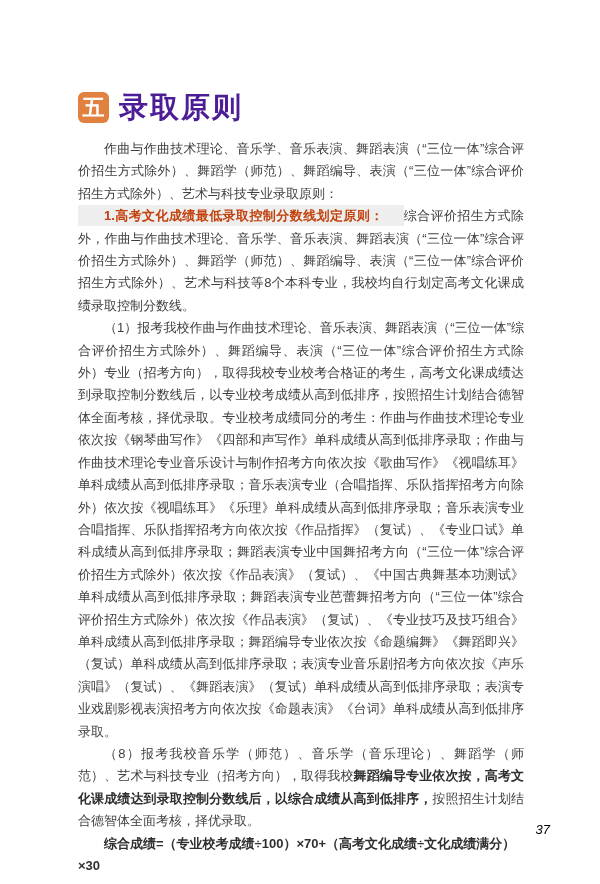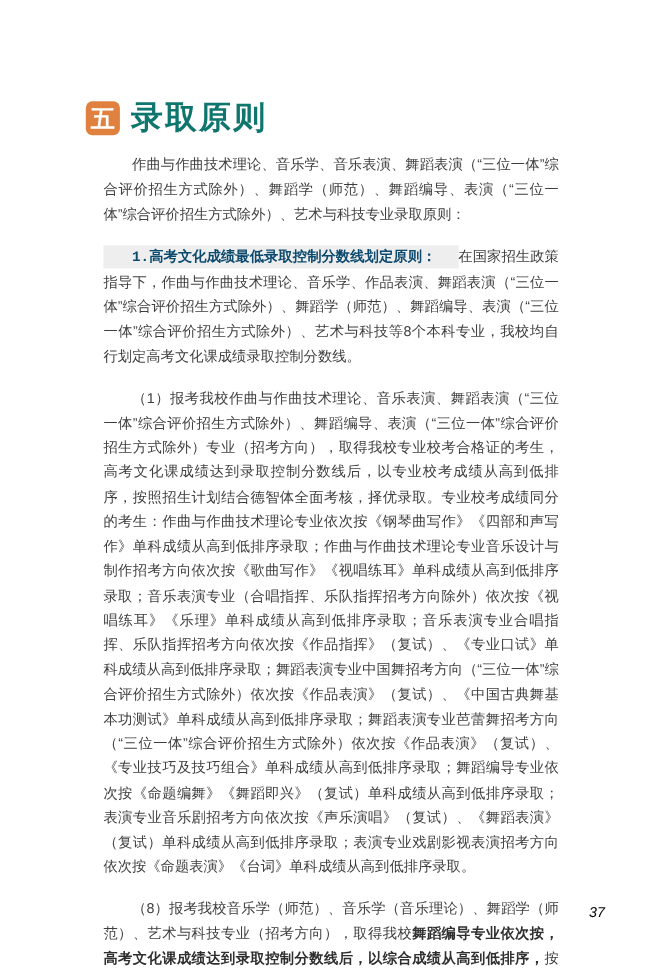--- a/index.html
+++ b/index.html
@@ -37,42 +37,41 @@
     border-radius: 6px;
     color: #ffffff;
     font-family: "Liberation Serif", serif;
     font-weight: bold;
     font-size: 22px;
     line-height: 31px;
     text-align: center;
     flex: 0 0 auto;
   }
   .page-title {
-    color: #0f766e;
+    color: #4c1d95;
     font-family: "Liberation Serif", serif;
     font-weight: bold;
     font-size: 29px;
     letter-spacing: 2px;
     line-height: 32px;
   }
   .para {
-    margin: 16px;
+    margin: 0;
     font-size: 13px;
     line-height: 22.4px;
     color: #3E3E3E;
     text-align: justify;
     text-indent: 2em;
   }
   .hl {
-    color: #0c4a6e;
+    color: #c2410c;
     font-weight: bold;
     background: #EEEEEE;
     margin-left: -2em;
     padding: 3px 20px 3px 2em;
-    font-family: Liberation Mono, monospace;
   }
   .b {
     font-weight: bold;
     color: #2F2F2F;
   }
   .formula {
     font-weight: bold;
     color: #2F2F2F;
     text-align: left;
   }
@@ -91,21 +90,21 @@
 <div class="page">
   <div class="content">
 
     <div class="heading-row">
       <div class="badge">五</div>
       <div class="page-title">录取原则</div>
     </div>
 
     <p class="para">作曲与作曲技术理论、音乐学、音乐表演、舞蹈表演（“三位一体”综合评价招生方式除外）、舞蹈学（师范）、舞蹈编导、表演（“三位一体”综合评价招生方式除外）、艺术与科技专业录取原则：</p>
 
-    <p class="para"><span class="hl">1.高考文化成绩最低录取控制分数线划定原则：</span><span>在国家招生政策指导下，作曲与作曲技术理论、音乐学、作品表演、舞蹈表演（“三位一体”综合评价招生方式除外）、舞蹈学（师范）、舞蹈编导、表演（“三位一体”综合评价招生方式除外）、艺术与科技等8个本科专业，我校均自行划定高考文化课成绩录取控制分数线。</span></p>
+    <p class="para"><span class="hl">1.高考文化成绩最低录取控制分数线划定原则：</span><span>综合评价招生方式除外，作曲与作曲技术理论、音乐学、音乐表演、舞蹈表演（“三位一体”综合评价招生方式除外）、舞蹈学（师范）、舞蹈编导、表演（“三位一体”综合评价招生方式除外）、艺术与科技等8个本科专业，我校均自行划定高考文化课成绩录取控制分数线。</span></p>
 
 
     <p class="para">（1）报考我校作曲与作曲技术理论、音乐表演、舞蹈表演（“三位一体”综合评价招生方式除外）、舞蹈编导、表演（“三位一体”综合评价招生方式除外）专业（招考方向），取得我校专业校考合格证的考生，高考文化课成绩达到录取控制分数线后，以专业校考成绩从高到低排序，按照招生计划结合德智体全面考核，择优录取。专业校考成绩同分的考生：作曲与作曲技术理论专业依次按《钢琴曲写作》《四部和声写作》单科成绩从高到低排序录取；作曲与作曲技术理论专业音乐设计与制作招考方向依次按《歌曲写作》《视唱练耳》单科成绩从高到低排序录取；音乐表演专业（合唱指挥、乐队指挥招考方向除外）依次按《视唱练耳》《乐理》单科成绩从高到低排序录取；音乐表演专业合唱指挥、乐队指挥招考方向依次按《作品指挥》（复试）、《专业口试》单科成绩从高到低排序录取；舞蹈表演专业中国舞招考方向（“三位一体”综合评价招生方式除外）依次按《作品表演》（复试）、《中国古典舞基本功测试》单科成绩从高到低排序录取；舞蹈表演专业芭蕾舞招考方向（“三位一体”综合评价招生方式除外）依次按《作品表演》（复试）、《专业技巧及技巧组合》单科成绩从高到低排序录取；舞蹈编导专业依次按《命题编舞》《舞蹈即兴》（复试）单科成绩从高到低排序录取；表演专业音乐剧招考方向依次按《声乐演唱》（复试）、《舞蹈表演》（复试）单科成绩从高到低排序录取；表演专业戏剧影视表演招考方向依次按《命题表演》《台词》单科成绩从高到低排序录取。</p>
 
     <p class="para"><span>（8）报考我校音乐学（师范）、音乐学（音乐理论）、舞蹈学（师范）、艺术与科技专业（招考方向），取得我校</span><span class="b">舞蹈编导专业依次按，高考文化课成绩达到录取控制分数线后，以综合成绩从高到低排序，</span><span>按照招生计划结合德智体全面考核，择优录取。</span></p>
 
     <p class="para formula">综合成绩=（专业校考成绩÷100）×70+（高考文化成绩÷文化成绩满分）×30</p>
 
   </div>
 

